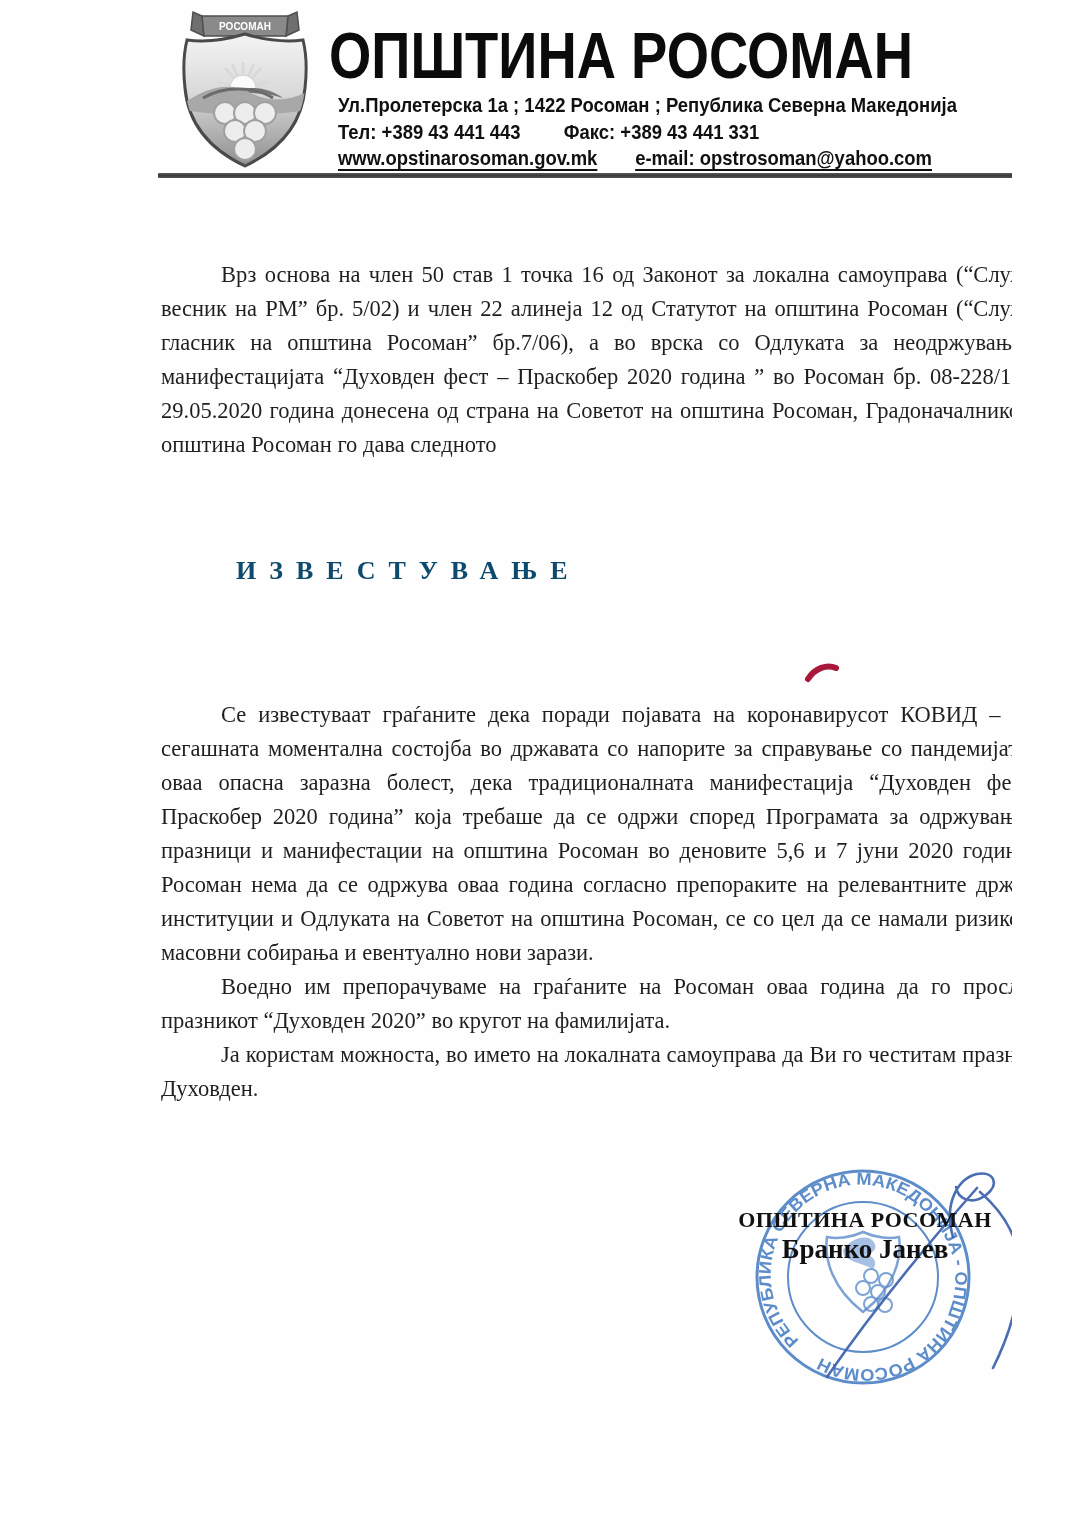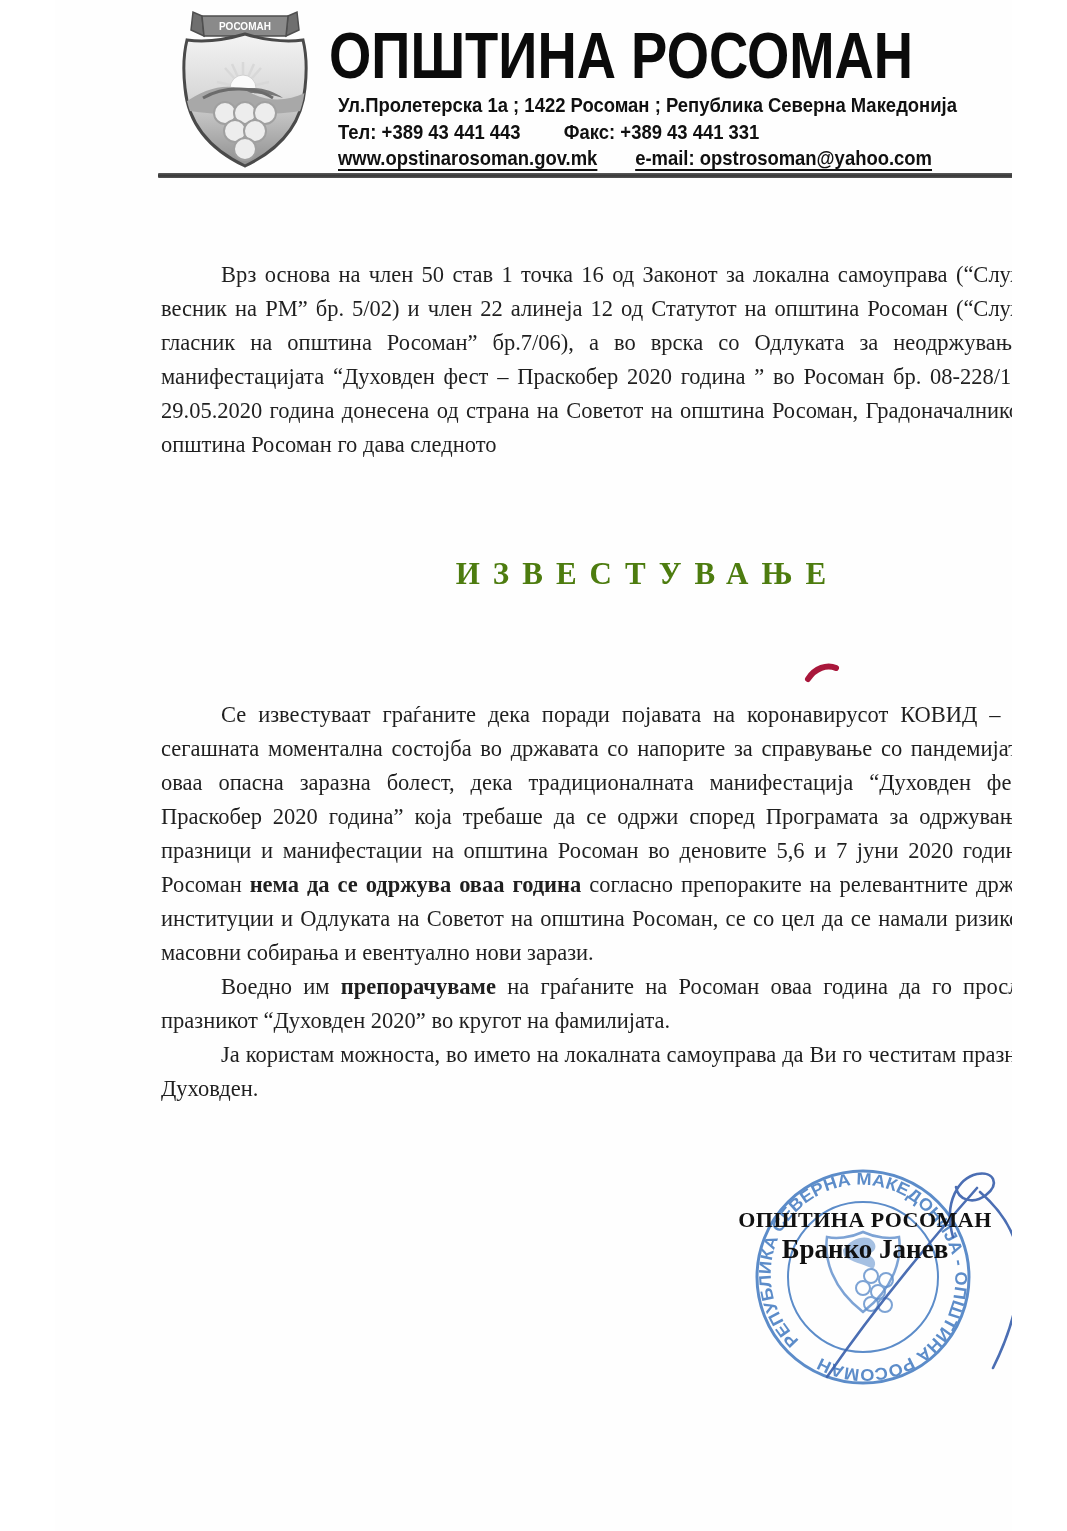--- a/index.html
+++ b/index.html
@@ -33,25 +33,25 @@
     border-radius:1px;
   }
   
   .textblock{
     position:absolute;left:106px;width:898px;
     font-size:22.5px;line-height:34px;text-align:justify;margin-top:16px;
   }
   .textblock p{margin:0;text-indent:60px;}
   .intro{top:242px;}
   .bodytext{top:682px;}
-  .b{font-weight:bold;}
+  .b{font-weight:normal;}
   .doc-title{
     position:absolute;left:106px;top:556px;width:898px;
-    padding-left:75px;box-sizing:border-box;text-align:center;
-    font-size:31px;font-weight:bold;letter-spacing:13px;color:#4d7c0f;
+    padding-left:75px;box-sizing:border-box;
+    font-size:26px;font-weight:bold;letter-spacing:13px;color:#0c4a6e;
     white-space:nowrap;
   }
   .redmark{position:absolute;left:749px;top:661px;width:36px;height:22px;}
   
   .ref{
     position:absolute;left:112px;top:1240px;
     font-size:22px;line-height:30px;
   }
   .ref .num{font-weight:bold;padding-left:6px;}
   

